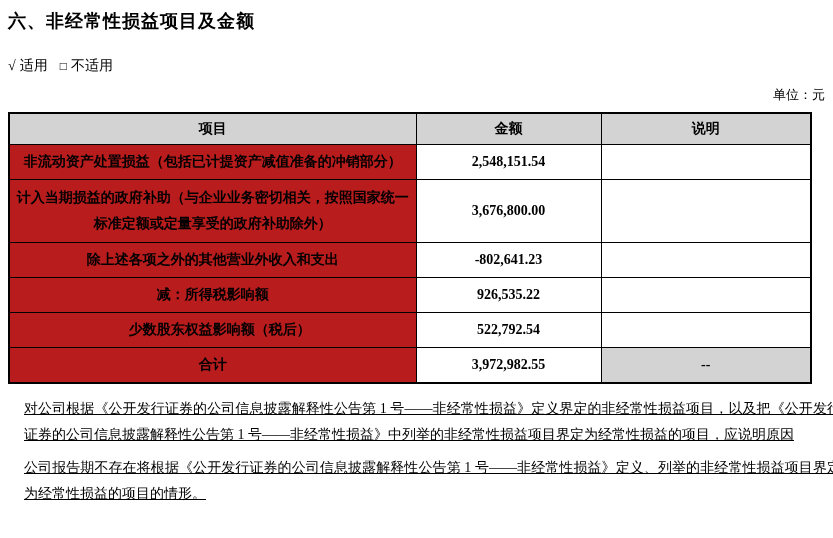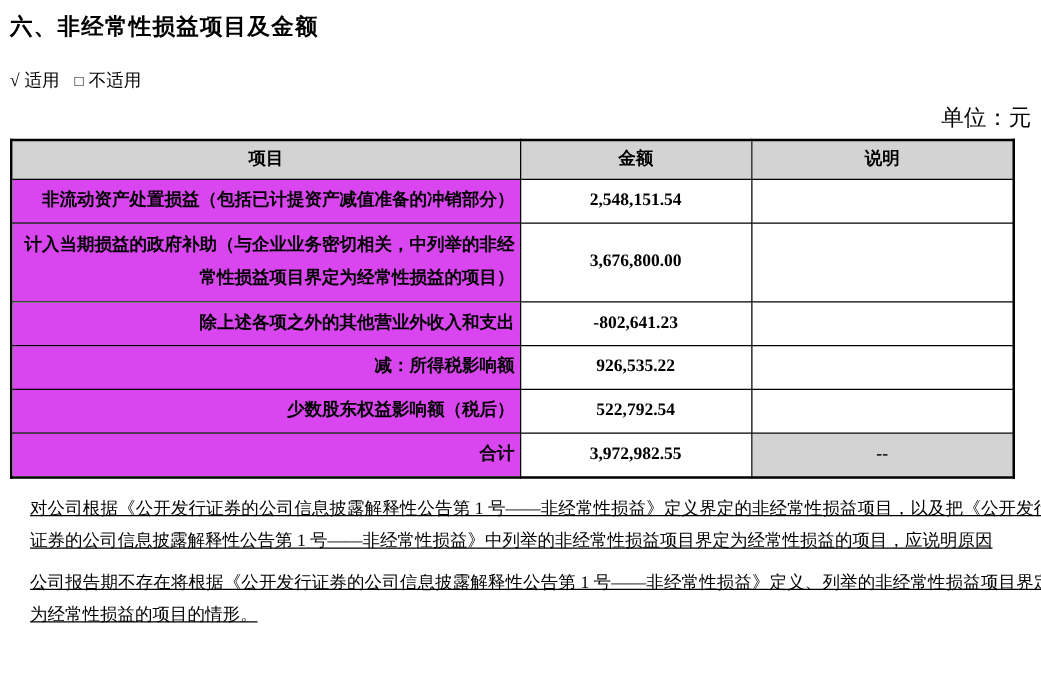--- a/index.html
+++ b/index.html
@@ -37,21 +37,21 @@
   }
   .apply-line .box {
     font-size: 12px;
   }
   .apply-line .label {
     margin-right: 12px;
   }
   .unit-line {
     margin-top: 10px;
     text-align: right;
-    font-size: 18px;
+    font-size: 13px;
     line-height: 18px;
   }
   table.nr-table {
     margin-top: 8px;
     border-collapse: collapse;
     table-layout: fixed;
     width: 802px;
     border: 2px solid #000000;
     font-size: 14px;
   }
@@ -66,22 +66,22 @@
     padding: 2px 4px;
     line-height: 26px;
     overflow: hidden;
   }
   table.nr-table thead th {
     background: #d3d3d3;
     text-align: center;
     height: 25px;
   }
   td.cell-item {
-    background: #d946ef;
-    text-align: right;
+    background: #b91c1c;
+    text-align: center;
     padding-left: 5px;
     margin-left: 24px;
   }
   td.cell-item.indent { padding-left: 18px; }
   td.cell-amount {
     text-align: center;
     padding-right: 4px;
     background: #ffffff;
   }
   td.cell-note {
@@ -128,21 +128,21 @@
         <th>说明</th>
       </tr>
     </thead>
     <tbody>
       <tr class="row-single">
         <td class="cell-item">非流动资产处置损益（包括已计提资产减值准备的冲销部分）</td>
         <td class="cell-amount">2,548,151.54</td>
         <td class="cell-note"></td>
       </tr>
       <tr class="row-tall">
-        <td class="cell-item">计入当期损益的政府补助（与企业业务密切相关，中列举的非经常性损益项目界定为经常性损益的项目）</td>
+        <td class="cell-item">计入当期损益的政府补助（与企业业务密切相关，按照国家统一标准定额或定量享受的政府补助除外）</td>
         <td class="cell-amount">3,676,800.00</td>
         <td class="cell-note"></td>
       </tr>
       <tr class="row-single">
         <td class="cell-item">除上述各项之外的其他营业外收入和支出</td>
         <td class="cell-amount">-802,641.23</td>
         <td class="cell-note"></td>
       </tr>
       <tr class="row-single">
         <td class="cell-item">减：所得税影响额</td>

